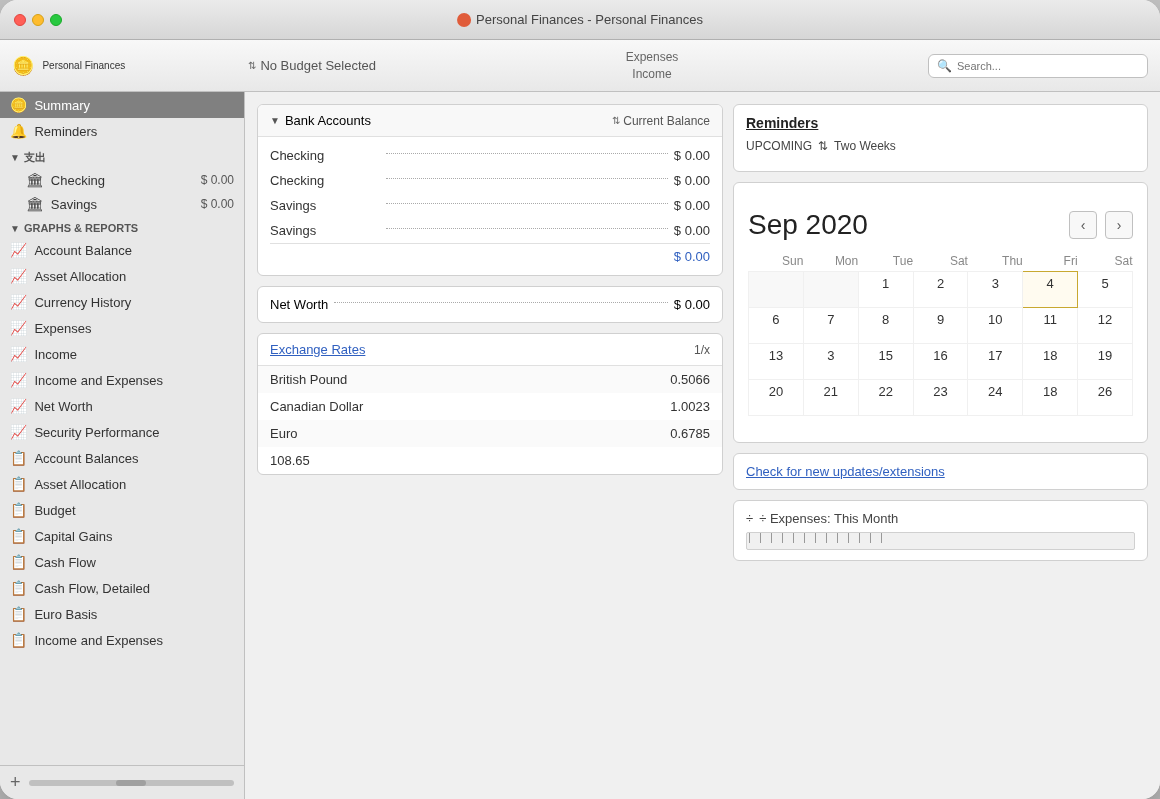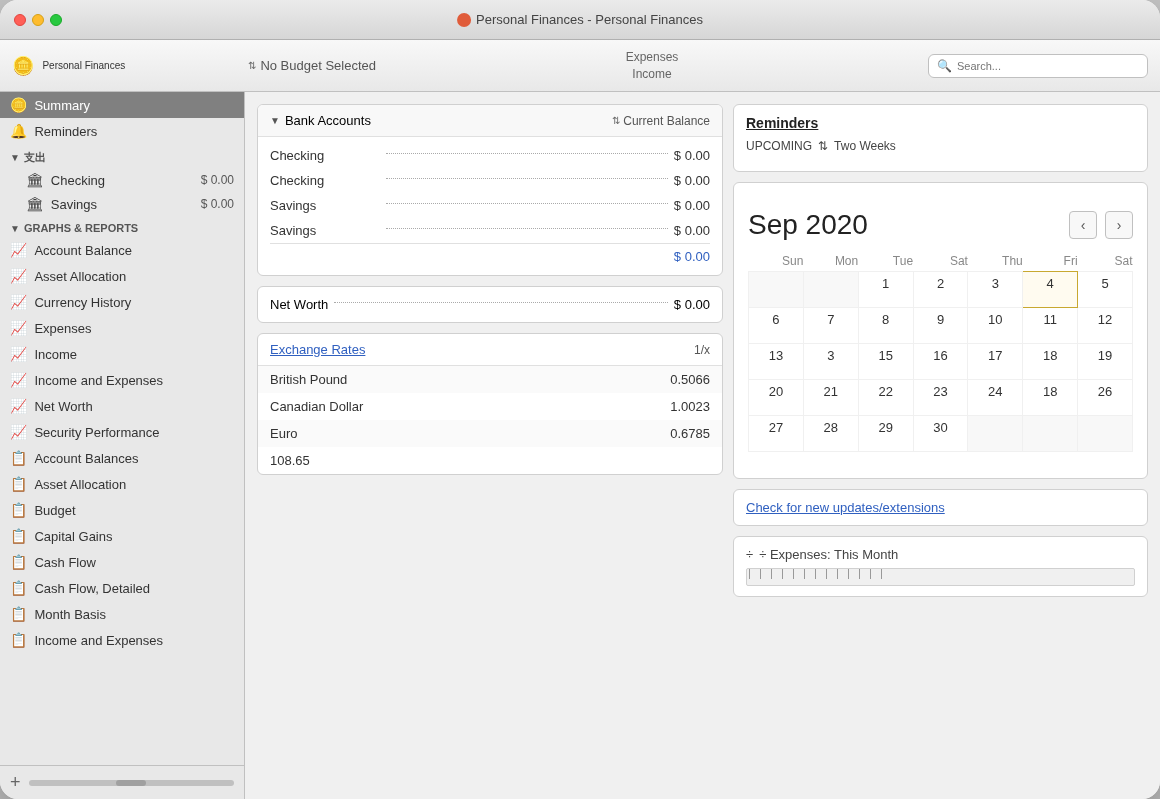--- a/index.html
+++ b/index.html
@@ -551,21 +551,21 @@
       <div class="sidebar-item">
         <span class="sidebar-icon">📋</span>
         <span>Cash Flow</span>
       </div>
       <div class="sidebar-item">
         <span class="sidebar-icon">📋</span>
         <span>Cash Flow, Detailed</span>
       </div>
       <div class="sidebar-item">
         <span class="sidebar-icon">📋</span>
-        <span>Month Basis</span>
+        <span>Euro Basis</span>
       </div>
       <div class="sidebar-item">
         <span class="sidebar-icon">📋</span>
         <span>Income and Expenses</span>
       </div>
 
       <div class="sidebar-bottom">
         <button class="sidebar-add-btn">+</button>
         <div style="flex:1; height:6px; background: #c0c0c0; border-radius:3px; cursor:col-resize;">
           <div style="width:30px; height:6px; background:#a0a0a0; border-radius:3px; margin:0 auto;"></div>
@@ -709,29 +709,20 @@
               </tr>
               <tr>
                 <td>20</td>
                 <td>21</td>
                 <td>22</td>
                 <td>23</td>
                 <td>24</td>
                 <td>18</td>
                 <td>26</td>
               </tr>
-              <tr>
-                <td>27</td>
-                <td>28</td>
-                <td>29</td>
-                <td>30</td>
-                <td class="grayed empty"></td>
-                <td class="grayed empty"></td>
-                <td class="grayed empty"></td>
-              </tr>
             </tbody>
           </table>
         </div>
 
         <div class="updates-card">
           <span class="updates-link">Check for new updates/extensions</span>
         </div>
 
         <div class="expenses-card">
           <div class="expenses-title">

